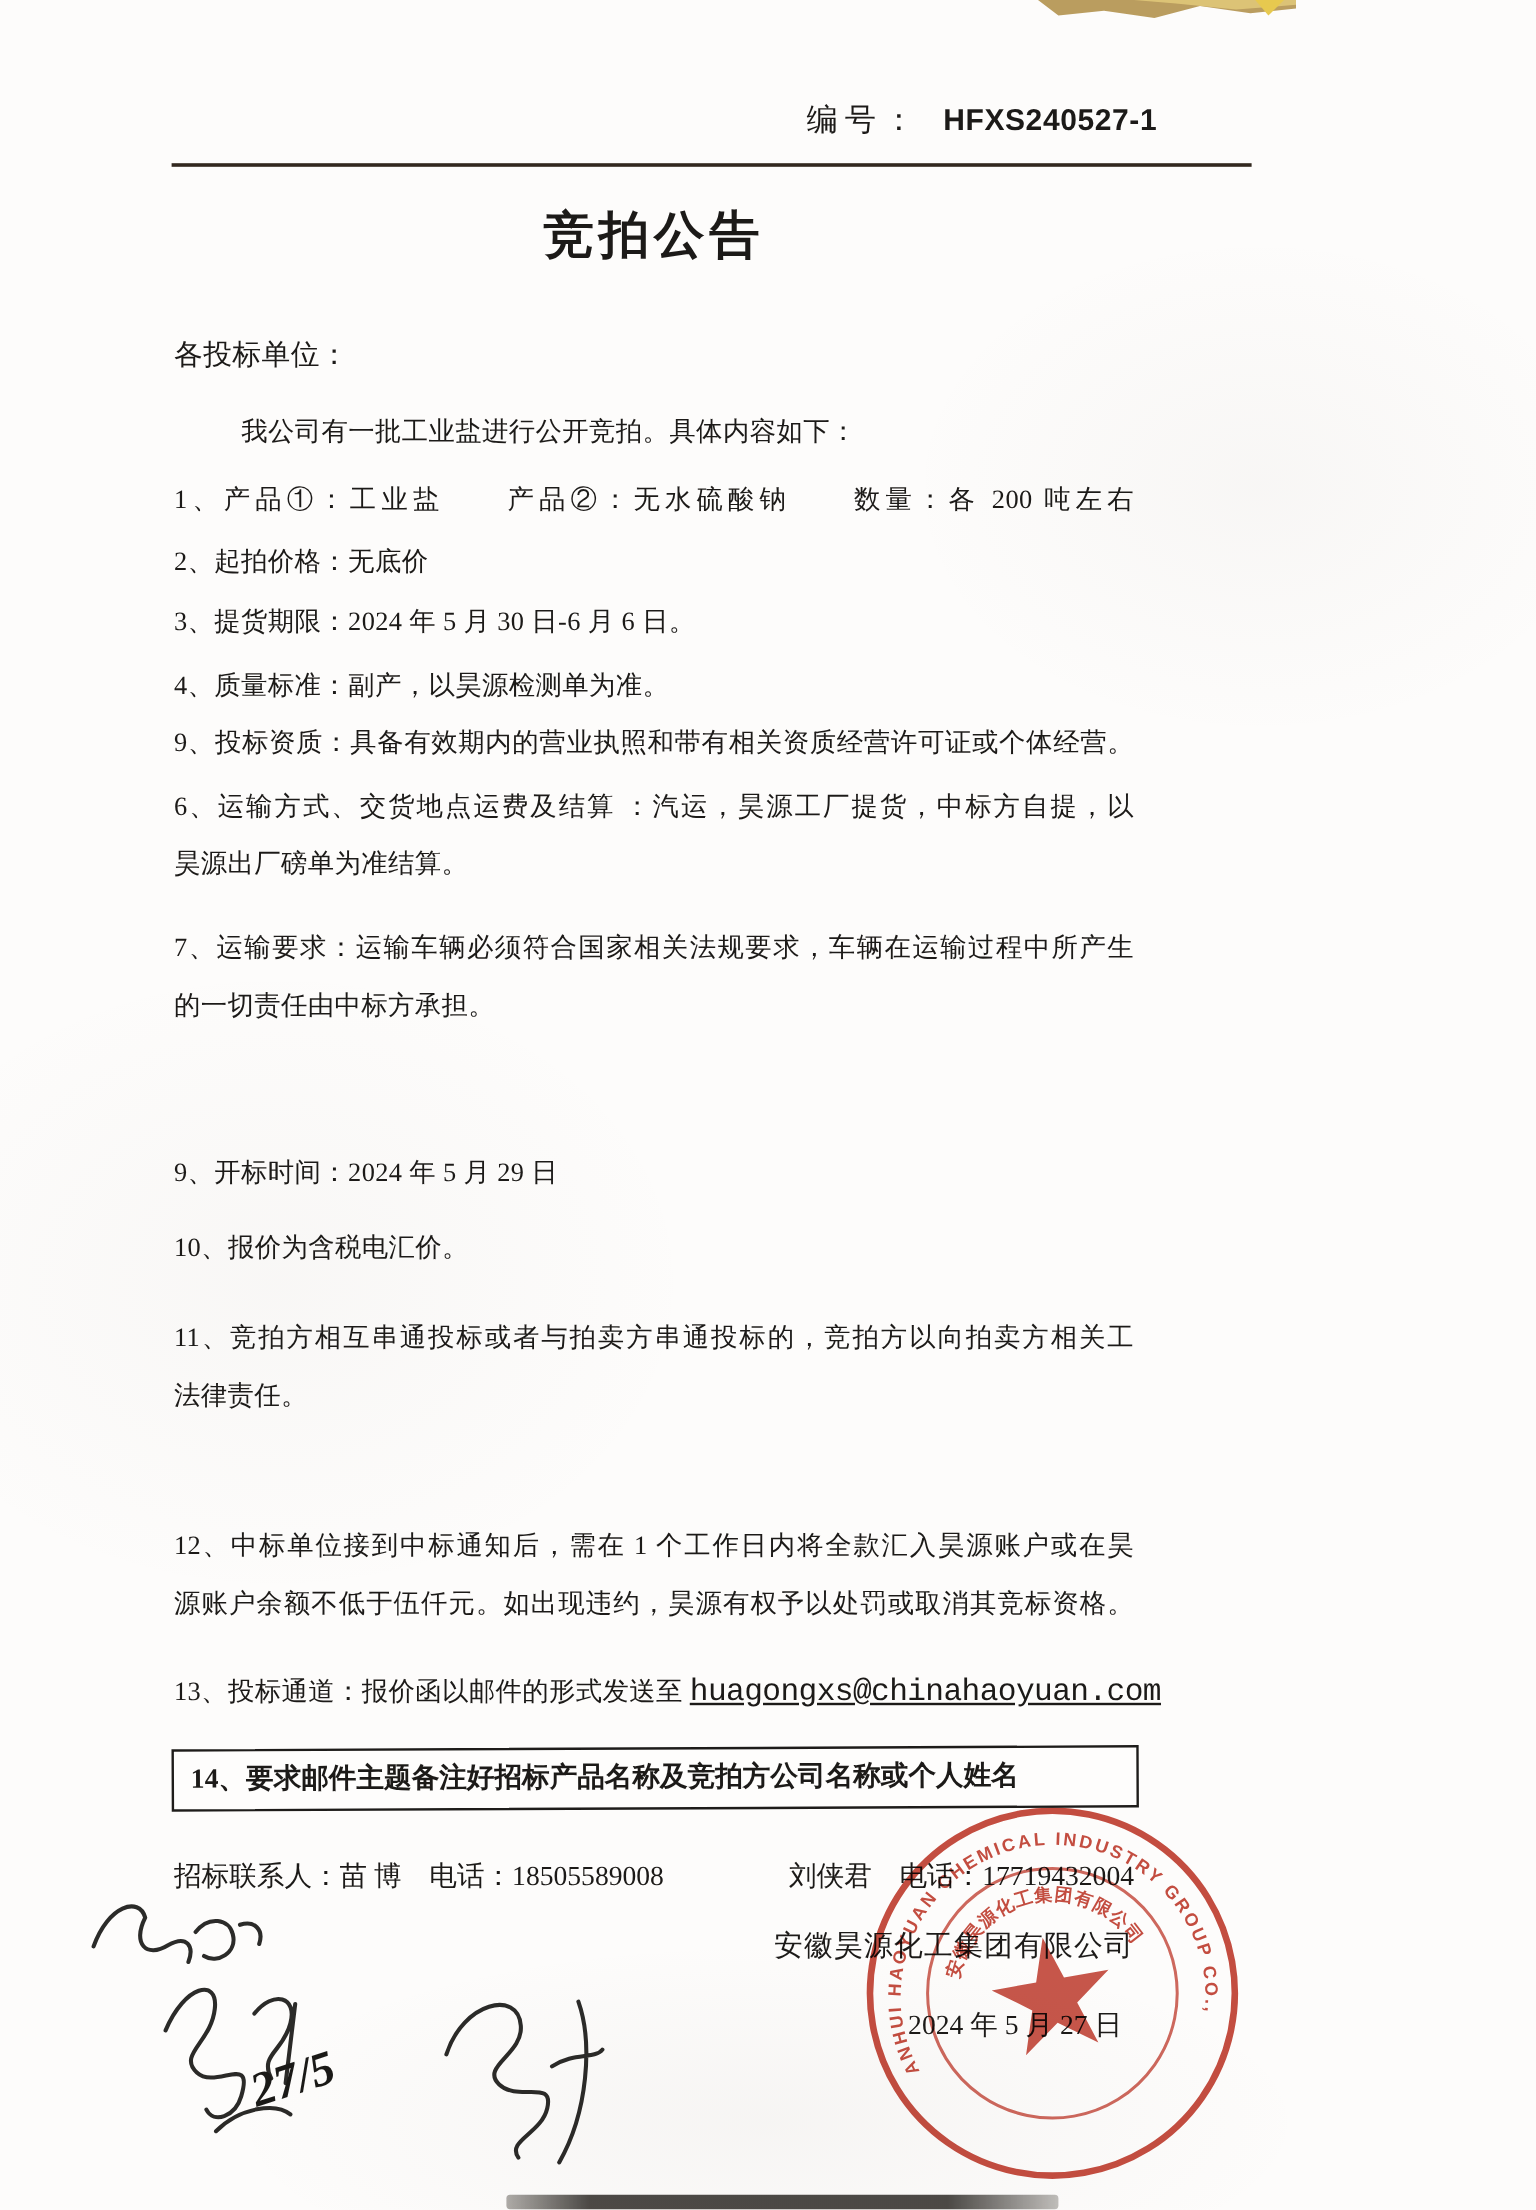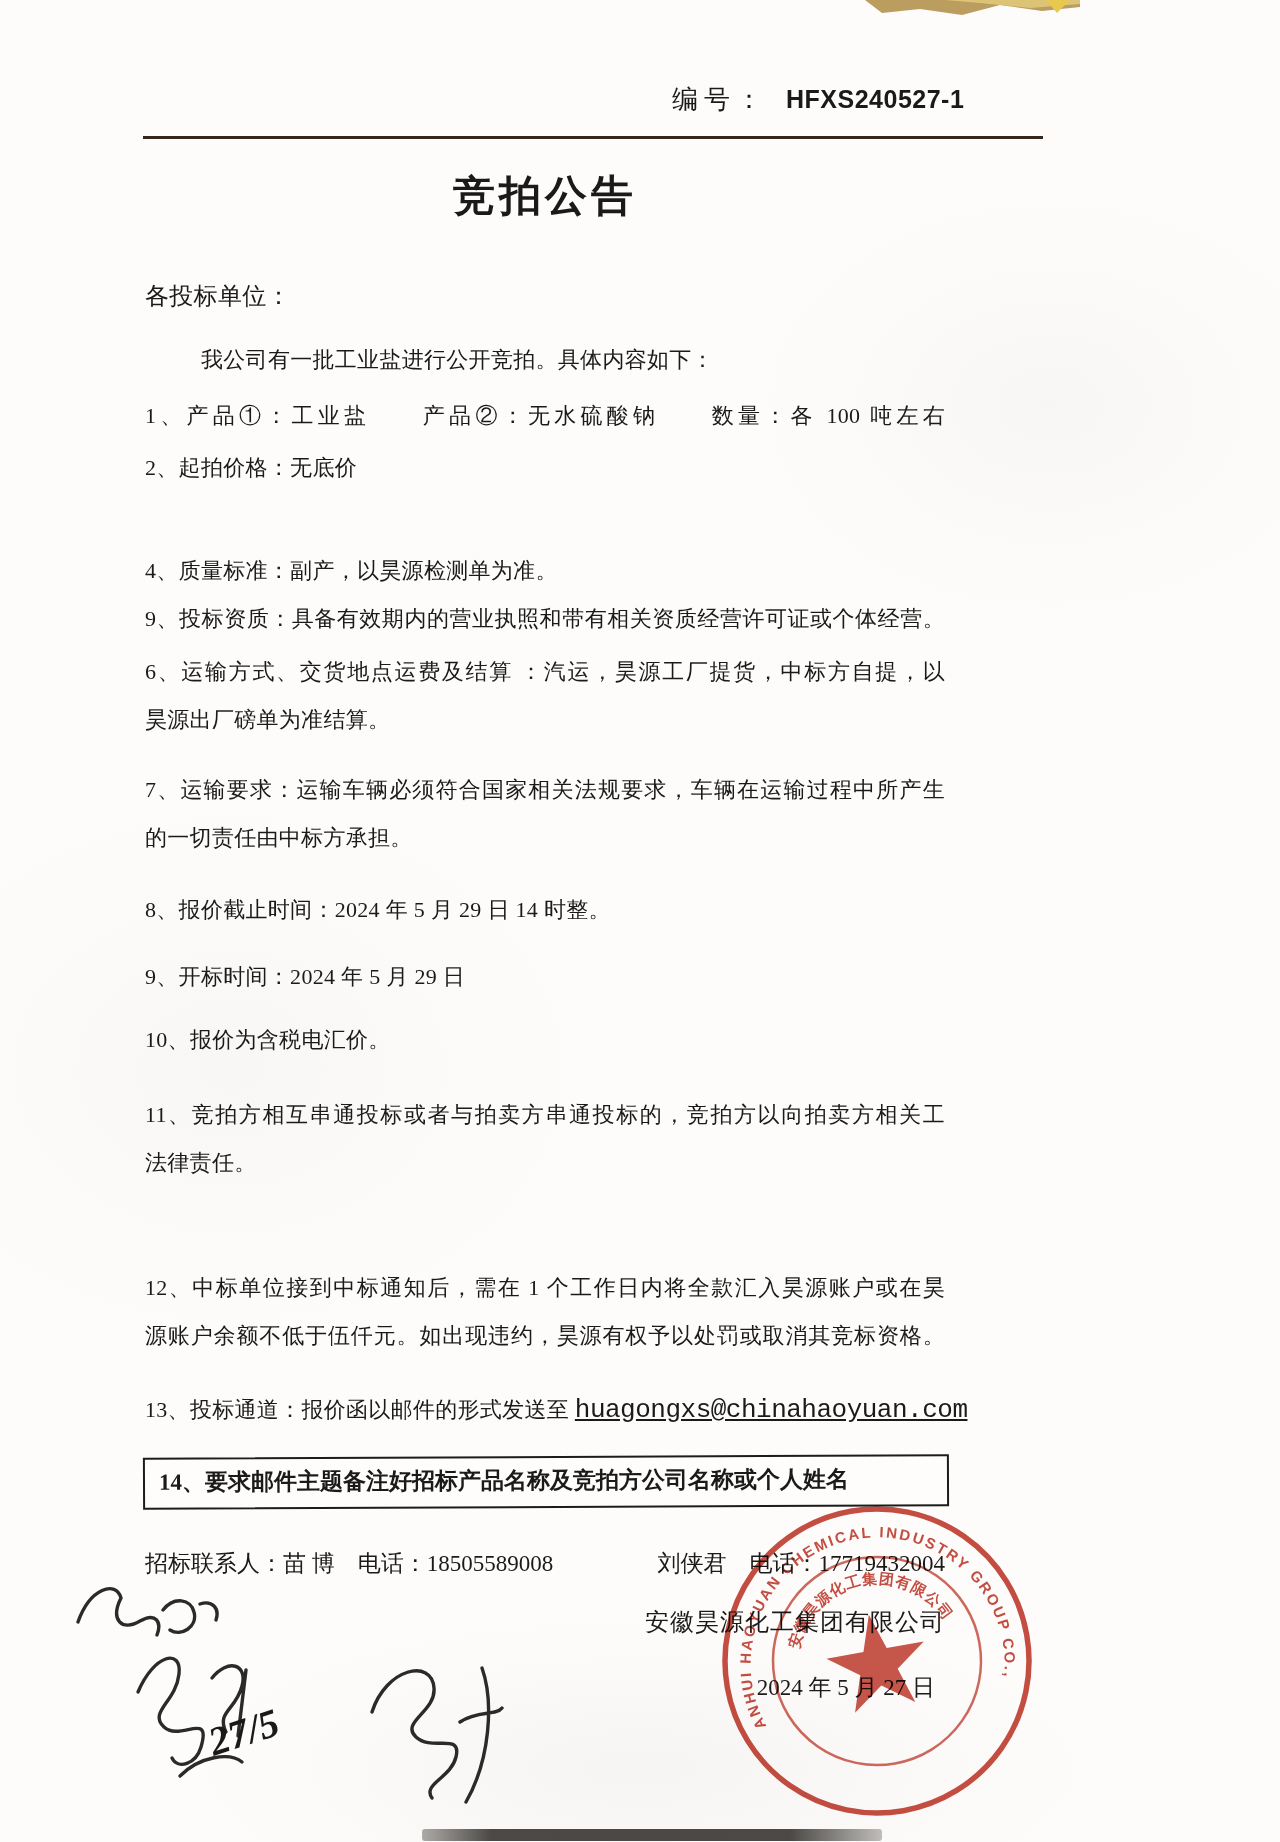--- a/index.html
+++ b/index.html
@@ -59,41 +59,41 @@
     <span class="val">HFXS240527-1</span>
   </div>
   <div class="abs rule"></div>
 
   <div class="abs title">竞拍公告</div>
 
   <div class="abs salut bodyline">各投标单位：</div>
   <div class="abs intro bodyline">我公司有一批工业盐进行公开竞拍。具体内容如下：</div>
 
   <div class="abs item" style="top:392px">
-    <div class="bodyline fill">1、产品①：工业盐　　产品②：无水硫酸钠　　数量：各 100 吨左右</div>
+    <div class="bodyline fill">1、产品①：工业盐　　产品②：无水硫酸钠　　数量：各 200 吨左右</div>
   </div>
   <div class="abs item" style="top:444px">
     <div class="bodyline">2、起拍价格：无底价</div>
+  </div>
+  <div class="abs item" style="top:494px">
+    <div class="bodyline">3、提货期限：2024 年 5 月 30 日-6 月 6 日。</div>
   </div>
   <div class="abs item" style="top:547px">
     <div class="bodyline">4、质量标准：副产，以昊源检测单为准。</div>
   </div>
   <div class="abs item" style="top:595px">
     <div class="bodyline fill">9、投标资质：具备有效期内的营业执照和带有相关资质经营许可证或个体经营。</div>
   </div>
   <div class="abs item" style="top:648px">
     <div class="bodyline fill">6、运输方式、交货地点运费及结算 ：汽运，昊源工厂提货，中标方自提，以</div>
     <div class="bodyline">昊源出厂磅单为准结算。</div>
   </div>
   <div class="abs item" style="top:766px">
     <div class="bodyline fill">7、运输要求：运输车辆必须符合国家相关法规要求，车辆在运输过程中所产生</div>
     <div class="bodyline">的一切责任由中标方承担。</div>
-  </div>
-  <div class="abs item" style="top:886px">
-    <div class="bodyline">8、报价截止时间：2024 年 5 月 29 日 14 时整。</div>
   </div>
   <div class="abs item" style="top:953px">
     <div class="bodyline">9、开标时间：2024 年 5 月 29 日</div>
   </div>
   <div class="abs item" style="top:1016px">
     <div class="bodyline">10、报价为含税电汇价。</div>
   </div>
   <div class="abs item" style="top:1091px">
     <div class="bodyline fill">11、竞拍方相互串通投标或者与拍卖方串通投标的，竞拍方以向拍卖方相关工</div>
     <div class="bodyline">法律责任。</div>

